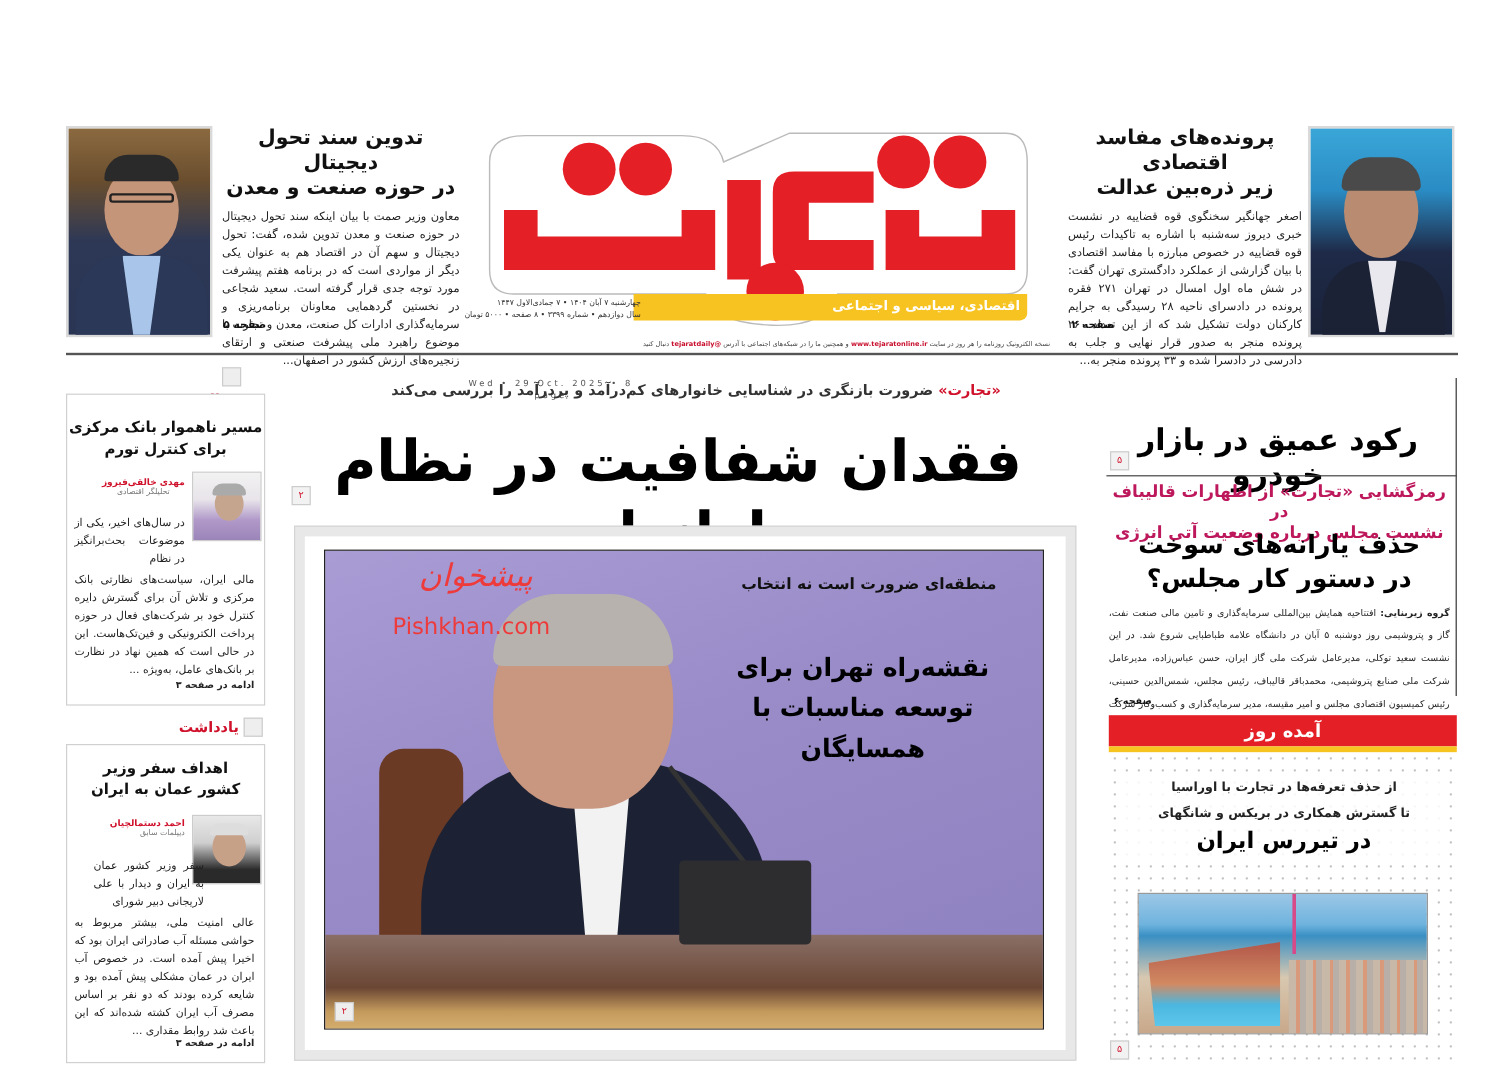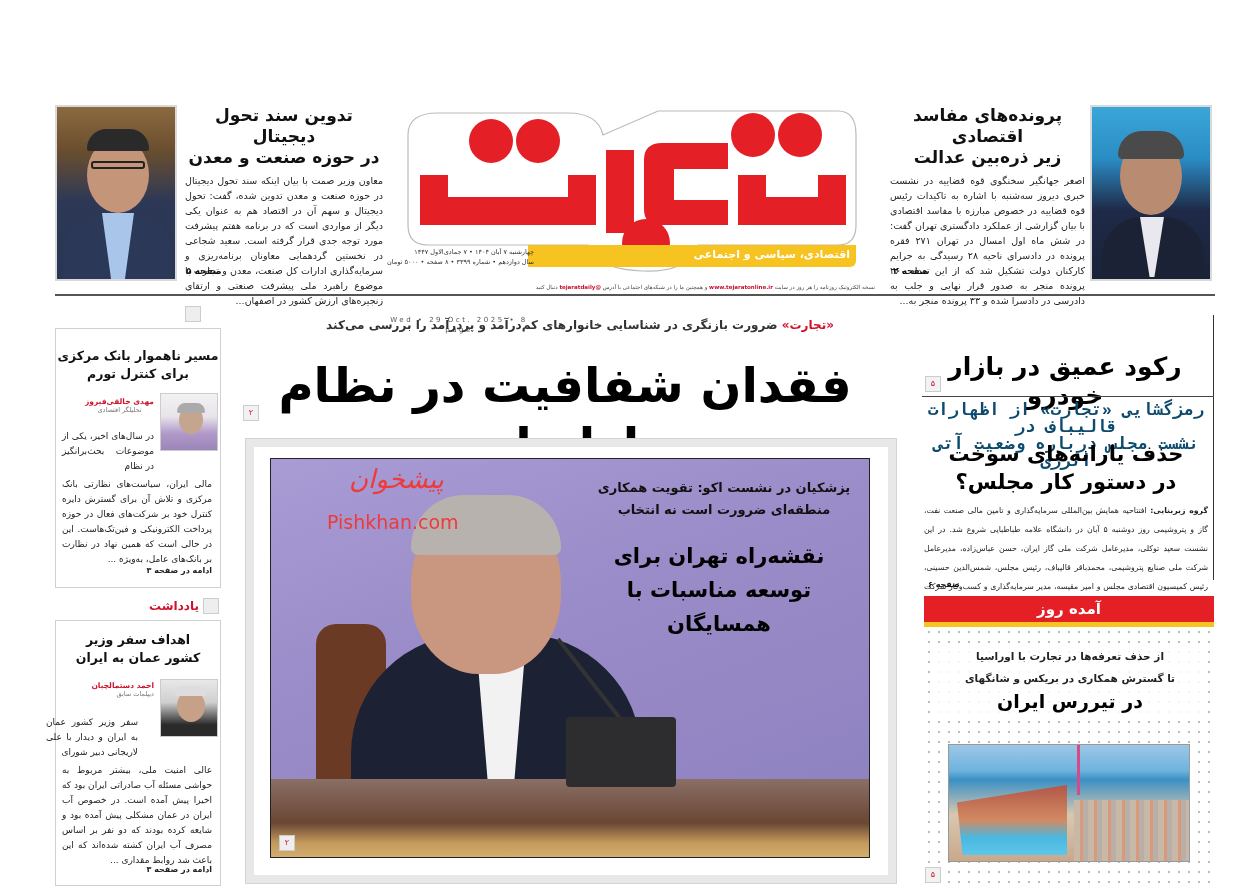--- a/index.html
+++ b/index.html
@@ -65,21 +65,21 @@
   .hair { position: absolute; left: 140px; top: 36px; width: 150px; height: 60px; background: #b7b2ad; border-radius: 75px 75px 10px 10px; }
   .chair { position: absolute; left: 45px; top: 165px; width: 70px; height: 210px; background: #6b3a24; border-radius: 20px 20px 0 0; }
   .desk { position: absolute; left: 0; top: 320px; width: 600px; height: 80px; background: linear-gradient(180deg, #8a6f66 0%, #6a4634 55%, #c49a5c 80%, #d6b070 100%); }
   .device { position: absolute; left: 295px; top: 258px; width: 110px; height: 70px; background: #2d2d30; border-radius: 4px; }
   .mic { position: absolute; left: 285px; top: 180px; width: 4px; height: 110px; background: #333; transform: rotate(-38deg); transform-origin: top; }
 
   
   .vline { left: 1213px; top: 315px; width: 1px; height: 265px; background: #333; }
   .r-headline1 { left: 920px; top: 328px; width: 290px; text-align: center; font-size: 25px; font-weight: bold; color: #000; margin-top: 24px; }
   .r-rule { left: 922px; top: 396px; width: 292px; height: 1px; background: #444; }
-  .r-kicker { left: 920px; top: 402px; width: 292px; text-align: center; font-size: 17px; font-weight: bold; line-height: 17px; color: #0c4a6e; font-family: Liberation Mono, monospace; }
+  .r-kicker { left: 920px; top: 402px; width: 292px; text-align: center; font-size: 14px; font-weight: bold; line-height: 17px; color: #be185d; }
   .r-headline2 { left: 920px; top: 440px; width: 292px; text-align: center; font-size: 21px; font-weight: bold; line-height: 28px; color: #000; }
   .r-body { left: 924px; top: 501px; width: 284px; font-size: 7.8px; line-height: 19px; color: #222; text-align: justify; }
   .r-body b { font-weight: bold; }
 
   .report-bar { left: 924px; top: 596px; width: 290px; height: 26px; background: #e41f26; text-align: center; color: #fff; font-size: 15px; font-weight: bold; line-height: 26px; }
   .report-yellow { left: 924px; top: 622px; width: 290px; height: 5px; background: #f7c320; }
   .dots-box { left: 924px; top: 627px; width: 290px; height: 260px;
     background-image: radial-gradient(circle, #bcbcbc 0.9px, transparent 1.1px); background-size: 10px 10px; background-color: #fff; }
   .rep-kicker { left: 935px; top: 645px; width: 270px; text-align: center; font-size: 10.5px; font-weight: bold; line-height: 22px; color: #222; background: rgba(255,255,255,0.85); }
   .rep-headline { left: 935px; top: 688px; width: 270px; text-align: center; font-size: 19px; font-weight: bold; line-height: 26px; color: #000; background: rgba(255,255,255,0.85); }
@@ -187,21 +187,21 @@
     <div class="col-title" style="margin-top:10px;">اهداف سفر وزیر</div>
     <div class="col-title">کشور عمان به ایران</div>
     <div class="thumb" style="position:absolute;right:2px;top:58px;width:58px;height:58px;background:linear-gradient(180deg,#e8e8e8 0%,#cfcfcf 40%,#2a2a2a 80%);">
       <div style="position:absolute;left:16px;top:10px;width:28px;height:32px;border-radius:50%;background:#c7a088;"></div>
       <div style="position:absolute;left:14px;top:6px;width:32px;height:10px;border-radius:16px 16px 3px 3px;background:#ddd;"></div>
     </div>
     <div style="position:absolute;right:66px;top:60px;text-align:right;">
       <div class="author">احمد دستمالچیان</div>
       <div class="author-role">دیپلمات سابق</div>
     </div>
-    <div class="col-body" style="position:absolute;right:82px;top:94px;width:92px;">سفر وزیر کشور عمان به ایران و دیدار با علی لاریجانی دبیر شورای</div>
+    <div class="col-body" style="position:absolute;right:50px;top:94px;width:92px;">سفر وزیر کشور عمان به ایران و دیدار با علی لاریجانی دبیر شورای</div>
     <div class="col-body" style="position:absolute;right:8px;top:142px;width:150px;">عالی امنیت ملی، بیشتر مربوط به حواشی مسئله آب صادراتی ایران بود که اخیرا پیش آمده است. در خصوص آب ایران در عمان مشکلی پیش آمده بود و شایعه کرده بودند که دو نفر بر اساس مصرف آب ایران کشته شده‌اند که این باعث شد روابط مقداری ...</div>
     <div class="cont" style="position:absolute;right:8px;top:244px;">ادامه در صفحه ۳</div>
   </div>
 </div>
 
 <div class="abs kicker">
   <span class="brand">«تجارت»</span>
   <span>ضرورت بازنگری در شناسایی خانوارهای کم‌درآمد و پردرآمد را بررسی می‌کند</span>
 </div>
 <div class="abs main-headline">فقدان شفافیت در نظام یارانه‌ای</div>
@@ -217,21 +217,20 @@
   <div class="head"></div>
   <div class="hair"></div>
   <div class="mic"></div>
   <div class="desk"></div>
   <div class="device"></div>
 
   <div class="watermark-fa">پیشخوان</div>
   <div class="watermark-en">Pishkhan.com</div>
 
   <div class="photo-kicker">
-    <div>پزشکیان در نشست اکو: تقویت همکاری</div>
     <div>منطقه‌ای ضرورت است نه انتخاب</div>
   </div>
   <div class="photo-headline">
     <div>نقشه‌راه تهران برای</div>
     <div>توسعه مناسبات با همسایگان</div>
   </div>
   <div class="pnum" style="position:absolute;left:8px;top:376px;background:#eee;">۲</div>
 </div>
 
 <div class="abs vline"></div>

